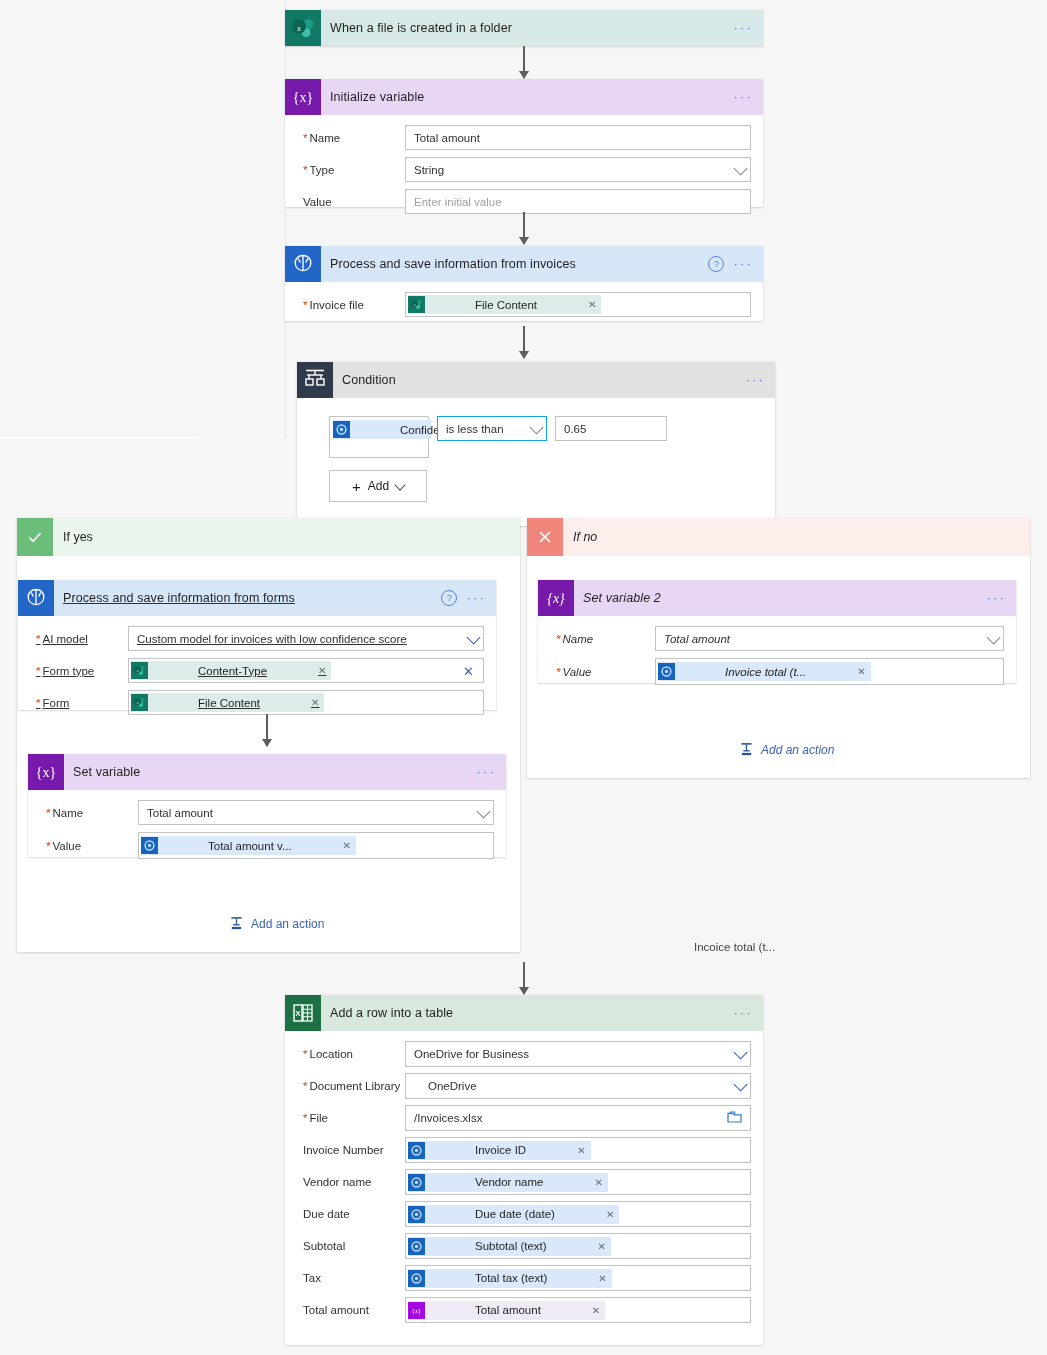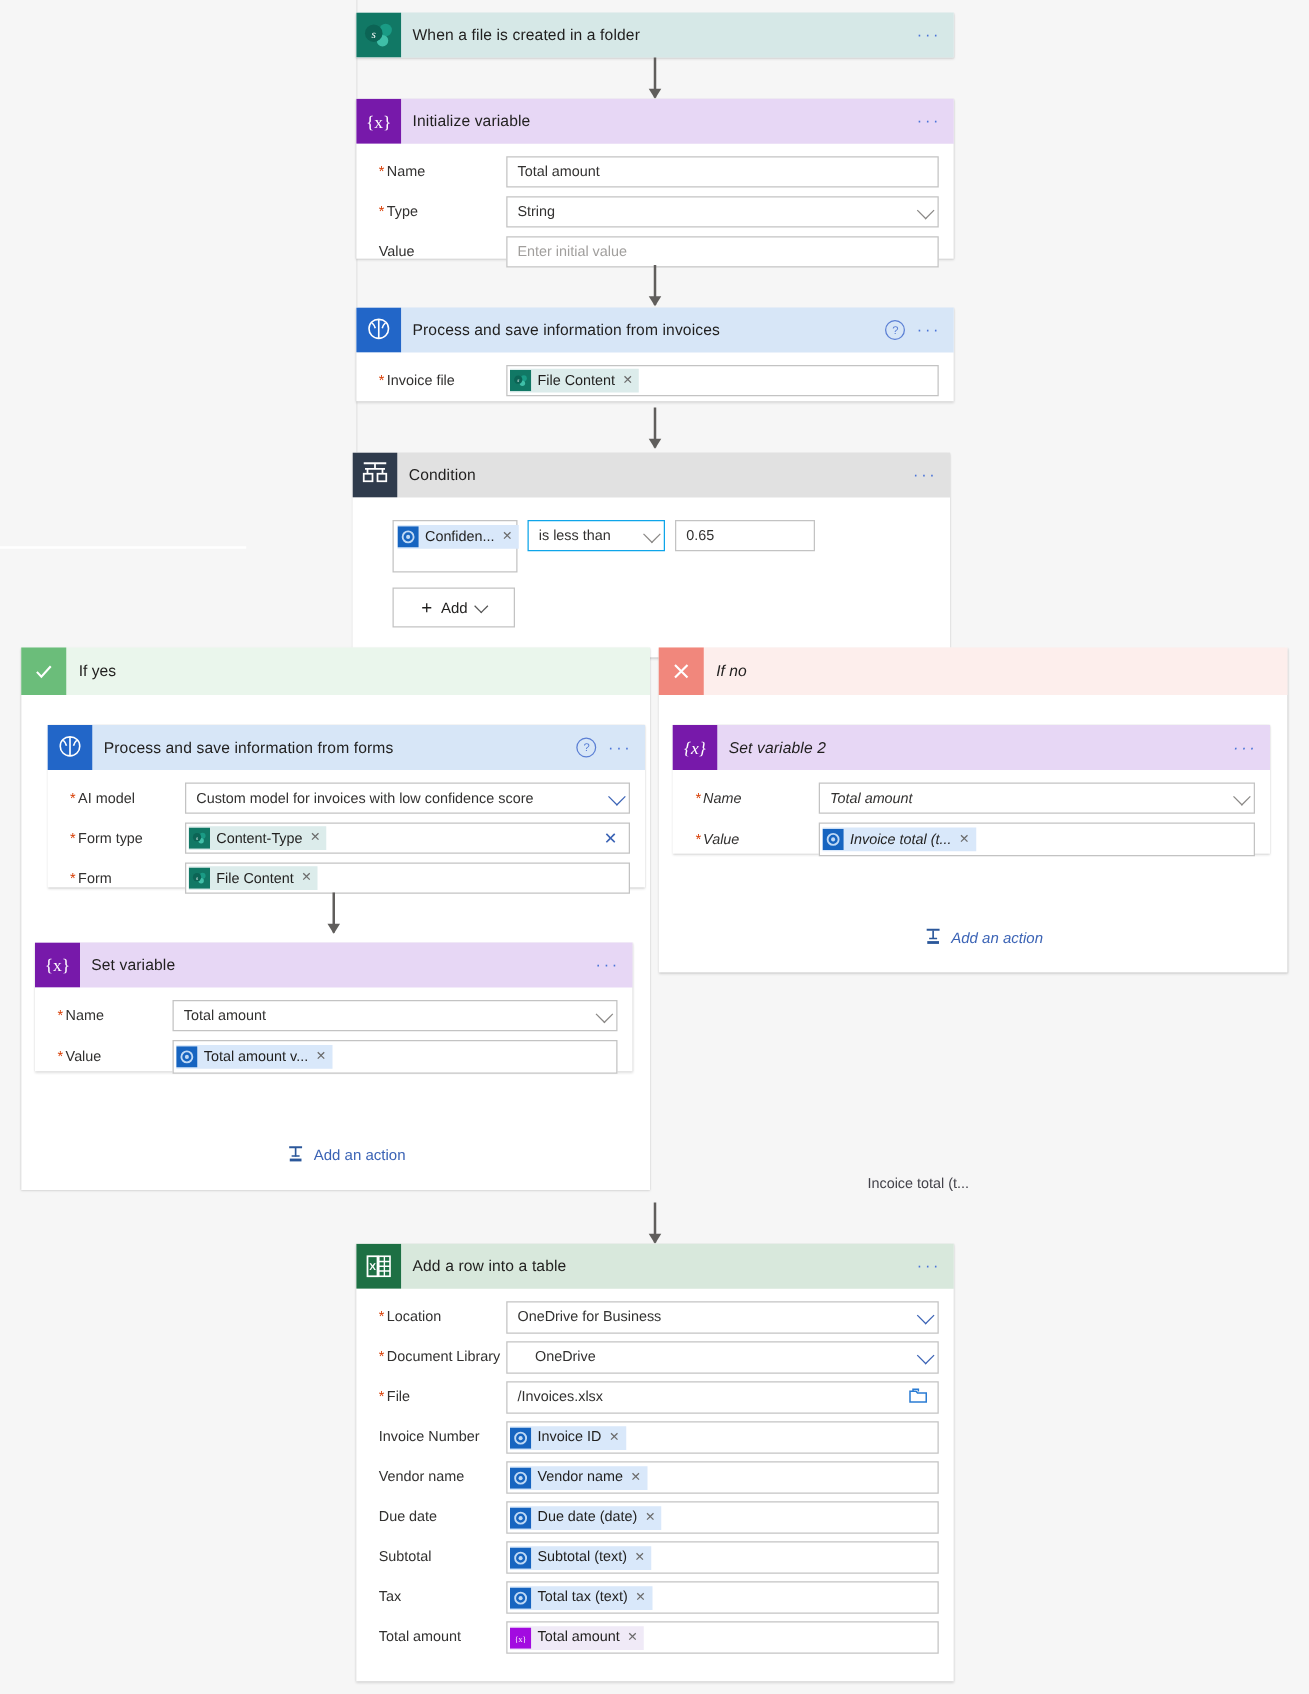--- a/index.html
+++ b/index.html
@@ -43,21 +43,21 @@
   .fld.ph{color:#a19f9d;}
   .chev{position:absolute;right:8px;top:50%;transform:translateY(-50%);
         width:9px;height:9px;border-right:1.4px solid #3b63b5;border-bottom:1.4px solid #3b63b5;
         transform-origin:center;margin-top:-3px;rotate:45deg;}
   .chev.grey{border-color:#8a8886;}
   .clearx{position:absolute;right:9px;top:50%;transform:translateY(-50%);color:#3b63b5;font-size:13px;line-height:1;}
   .folder{position:absolute;right:8px;top:50%;transform:translateY(-50%);}
 
   
   .fld.tok{padding:0 2px 0 2px;}
-  .token{display:inline-flex;align-items:center;height:19px;padding:0 5px 0 0;max-width:100%;}
+  .token{display:inline-flex;align-items:center;height:19px;padding:0 5px 0 0;max-width:100%;gap:45px;}
   .token .tico{width:17px;height:17px;flex:0 0 17px;margin-right:5px;}
   .token .tlab{font-size:11.5px;color:#201f1e;white-space:nowrap;}
   .token .tx{margin-left:6px;color:#6b6b6b;font-size:10px;}
   .tk-sp{background:#dceceb;}
   .tk-ai{background:#d9e8fa;}
   .tk-var{background:#f0eaf7;}
 
   
   .addbtn{display:inline-flex;align-items:center;justify-content:center;gap:7px;height:30px;width:96px;
           border:1px solid #c3c3c3;background:#fff;font-size:12px;color:#201f1e;}
@@ -186,21 +186,21 @@
             </span>
             <span class="tlab">File Content</span>
             <span class="tx">✕</span>
           </span>
         </div>
       </div>
     </div>
   </div>
   <div class="arrow" style="left:523px;top:326px;height:32px;"></div>
 
-  <div class="card" style="left:282px;top:362px;width:478px;height:164px;">
+  <div class="card" style="left:297px;top:362px;width:478px;height:164px;">
     <div class="card-head h-grey">
       <div class="ico">
         <svg class="tile" viewBox="0 0 36 36">
             <rect width="36" height="36" fill="#2f3b4c"></rect>
           <g stroke="#fff" stroke-width="1.4" fill="none">
             <path d="M10 13h16"></path>
               <path d="M18 9v4"></path>
               <path d="M12 13v4"></path>
               <path d="M24 13v4"></path>
           </g>
@@ -248,21 +248,21 @@
   <div class="branch" style="left:17px;top:518px;width:503px;height:434px;">
     <div class="branch-head bh-yes">
       <div class="bico bi-yes">
         <svg width="18" height="18" viewBox="0 0 18 18">
             <path d="M3.5 9.5l3.6 3.8L14.6 5" fill="none" stroke="#fff" stroke-width="1.7"></path>
           </svg>
       </div>
       <div class="blab">If yes</div>
     </div>
 
-    <div class="card" style="left:21px;top:62px;width:478px;height:130px;">
+    <div class="card" style="left:1px;top:62px;width:478px;height:130px;text-decoration:underline;">
       <div class="card-head h-blue">
         <div class="ico">
           <svg class="tile" viewBox="0 0 36 36">
               <rect width="36" height="36" fill="#2266c8"></rect>
             <g fill="none" stroke="#ffffff" stroke-width="1.3">
               <path d="M18 9.5c-4.6 0-7.8 3.1-7.8 7.4 0 4.3 3.3 7.8 7.8 7.8s7.8-3.5 7.8-7.8c0-4.3-3.2-7.4-7.8-7.4z"></path>
               <path d="M18 9.6v15.1"></path>
                 <path d="M12.6 12.2c1.3 1.2 2.2 2.9 2.6 4.4"></path>
                 <path d="M23.4 12.2c-1.3 1.2-2.2 2.9-2.6 4.4"></path>
             </g>

